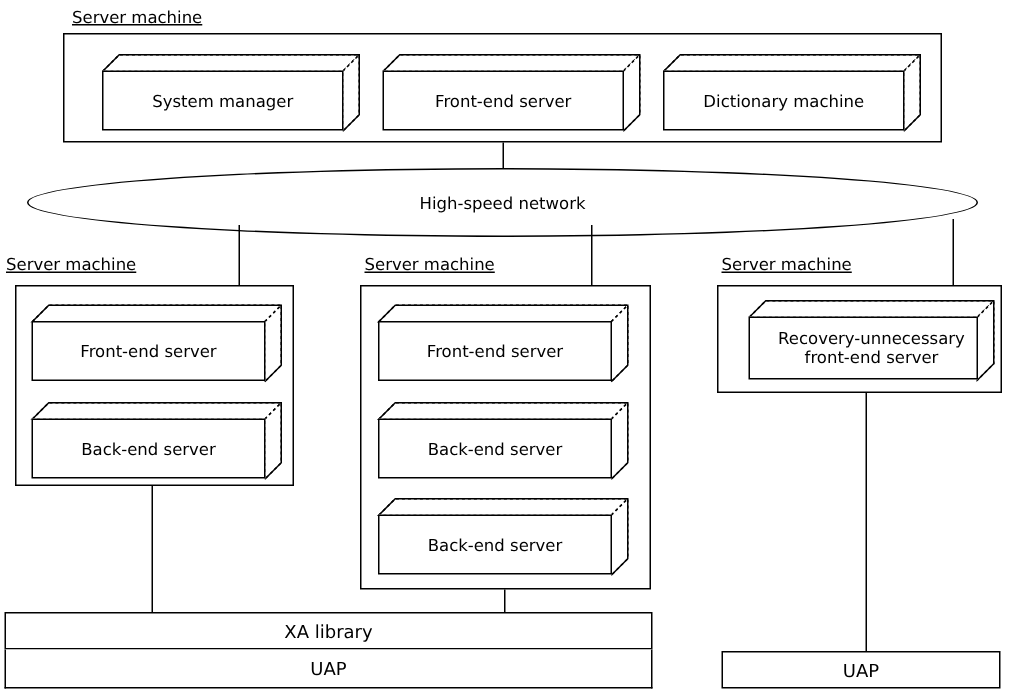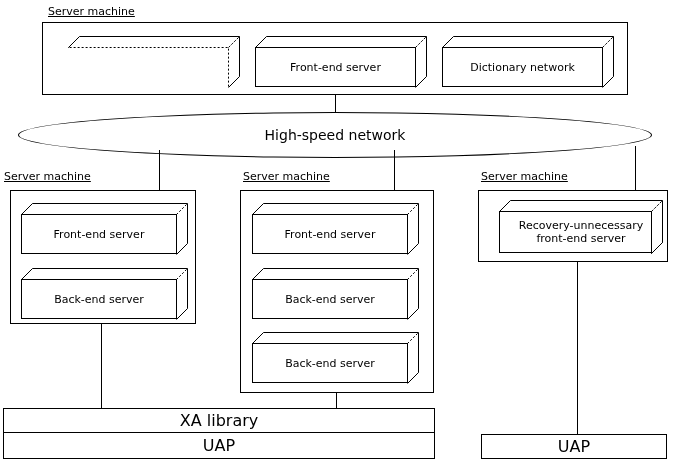--- a/index.html
+++ b/index.html
@@ -61,77 +61,78 @@
   .block3d svg { display: block; overflow: visible; }
 
   
   .ellipse {
     border: 1px solid #000000;
     border-radius: 50%;
     background: #ffffff;
     display: flex;
     align-items: center;
     justify-content: center;
-    font-size: 14px;
+    font-size: 11px;
     color: #000000;
     white-space: nowrap;
   }
 
   
   .vline {
     background: #000000;
     width: 1px;
   }
 
   
   .bar {
     border: 1px solid #000000;
     background: #ffffff;
     display: flex;
     align-items: center;
     justify-content: center;
-    font-size: 16px;
+    font-size: 12px;
     color: #000000;
     white-space: nowrap;
   }
   .bar.joined-top { border-top: none; }
 </style>
 </head>
 <body>
 
 <div id="diagram">
 
   <div class="abs caption" style="left:48px; top:6px;">Server machine</div>
 
   <div class="abs machine-box" style="left:42px; top:22px; width:586px; height:73px;"></div>
 
   <div class="block3d" style="left:68px; top:36px; width:160px; height:50px;">
     <svg class="topface" style="left:0; top:0;" width="172" height="52" viewBox="0 0 172 52">
       <polygon points="0.5,11.5 11.5,0.5 171.5,0.5 160.5,11.5" fill="#ffffff" stroke="#000000" stroke-width="1" stroke-dasharray="2,2"></polygon>
       <polygon points="160.5,11.5 171.5,0.5 171.5,40.5 160.5,51.5" fill="#ffffff" stroke="#000000" stroke-width="1" stroke-dasharray="2,2"></polygon>
       <path d="M0.5,11.5 L11.5,0.5 L171.5,0.5 L171.5,40.5 L160.5,51.5" fill="none" stroke="#000000" stroke-width="1"></path>
     </svg>
+    <div class="front" style="top:11px; width:161px; height:40px;">System manager</div>
   </div>
 
   <div class="block3d" style="left:255px; top:36px; width:160px; height:50px;">
     <svg class="topface" style="left:0; top:0;" width="172" height="52" viewBox="0 0 172 52">
       <polygon points="0.5,11.5 11.5,0.5 171.5,0.5 160.5,11.5" fill="#ffffff" stroke="#000000" stroke-width="1" stroke-dasharray="2,2"></polygon>
       <polygon points="160.5,11.5 171.5,0.5 171.5,40.5 160.5,51.5" fill="#ffffff" stroke="#000000" stroke-width="1" stroke-dasharray="2,2"></polygon>
       <path d="M0.5,11.5 L11.5,0.5 L171.5,0.5 L171.5,40.5 L160.5,51.5" fill="none" stroke="#000000" stroke-width="1"></path>
     </svg>
     <div class="front" style="top:11px; width:161px; height:40px;">Front-end server</div>
   </div>
 
   <div class="block3d" style="left:442px; top:36px; width:160px; height:50px;">
     <svg class="topface" style="left:0; top:0;" width="172" height="52" viewBox="0 0 172 52">
       <polygon points="0.5,11.5 11.5,0.5 171.5,0.5 160.5,11.5" fill="#ffffff" stroke="#000000" stroke-width="1" stroke-dasharray="2,2"></polygon>
       <polygon points="160.5,11.5 171.5,0.5 171.5,40.5 160.5,51.5" fill="#ffffff" stroke="#000000" stroke-width="1" stroke-dasharray="2,2"></polygon>
       <path d="M0.5,11.5 L11.5,0.5 L171.5,0.5 L171.5,40.5 L160.5,51.5" fill="none" stroke="#000000" stroke-width="1"></path>
     </svg>
-    <div class="front" style="top:11px; width:161px; height:40px;">Dictionary network</div>
+    <div class="front" style="top:11px; width:161px; height:40px;">Dictionary machine</div>
   </div>
 
   <div class="abs vline" style="left:335px; top:95px; height:19px;"></div>
 
   <div class="abs ellipse" style="left:18px; top:112px; width:634px; height:46px;">
     <span>High-speed network</span>
   </div>
 
   <div class="abs vline" style="left:159px; top:150px; height:40px;"></div>
   <div class="abs vline" style="left:394px; top:150px; height:40px;"></div>

